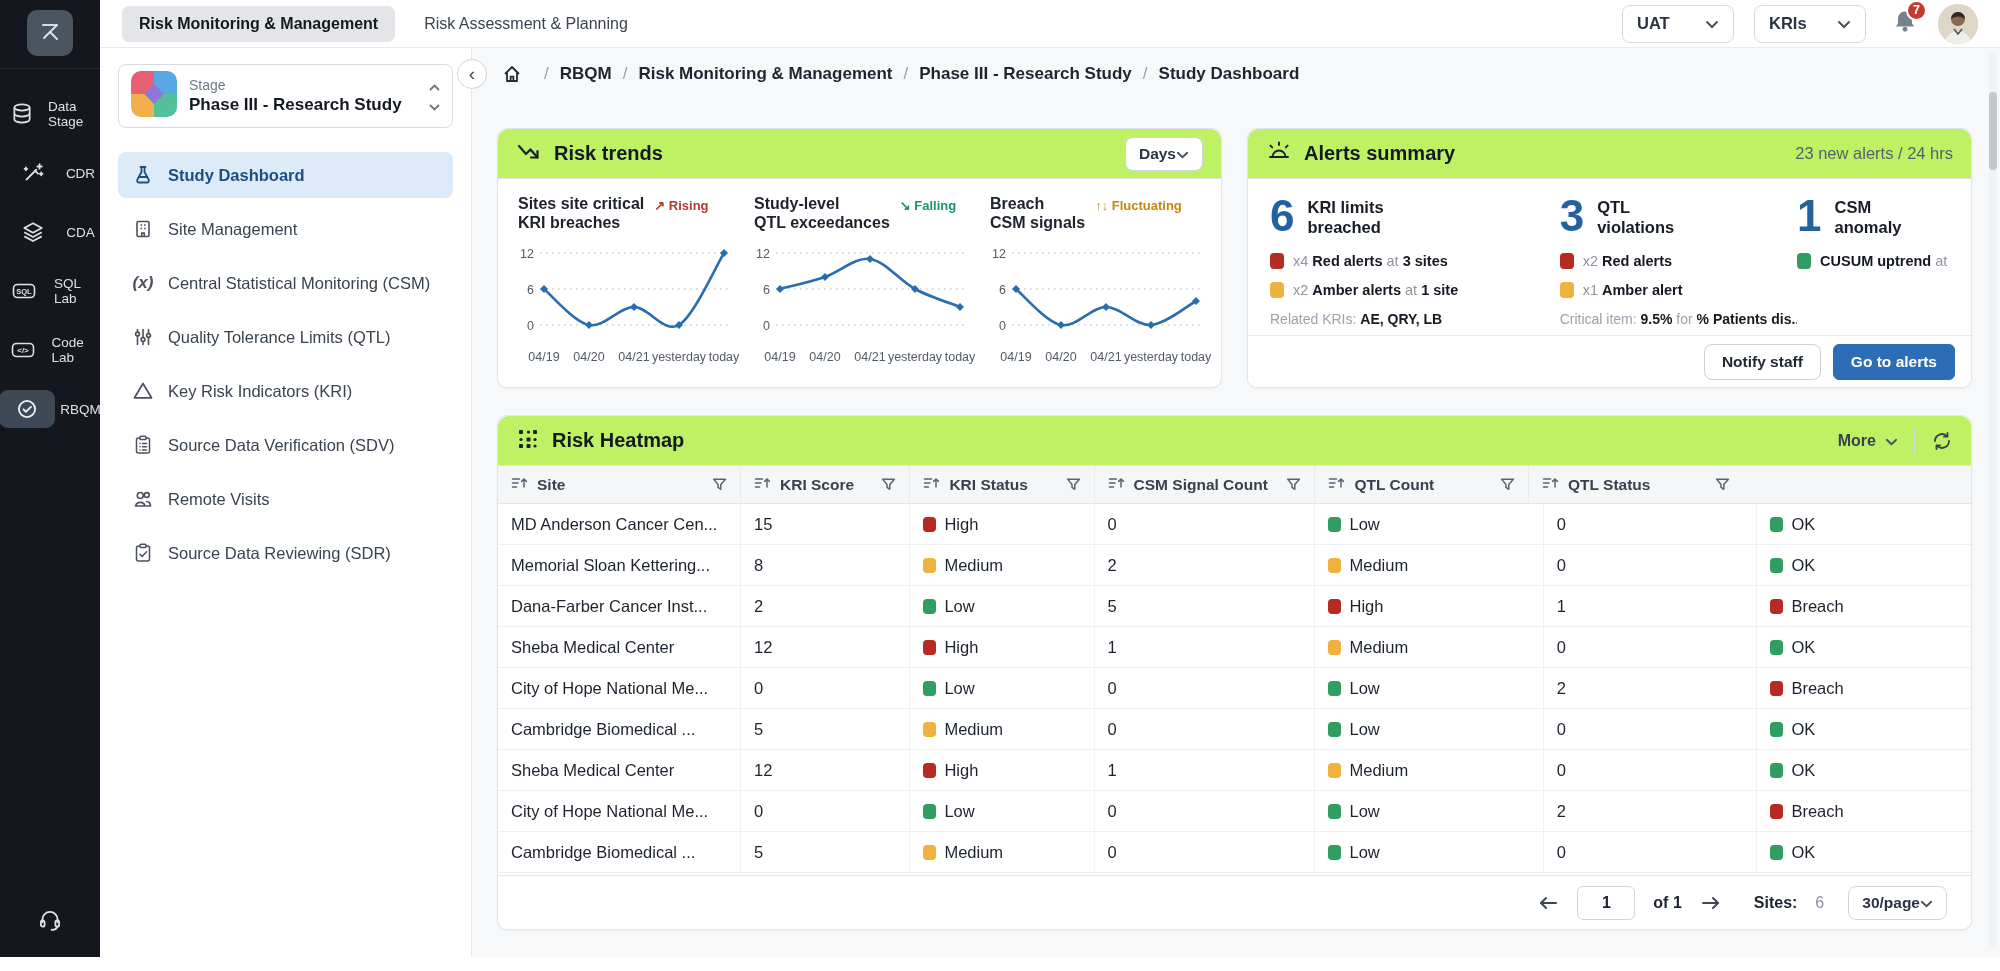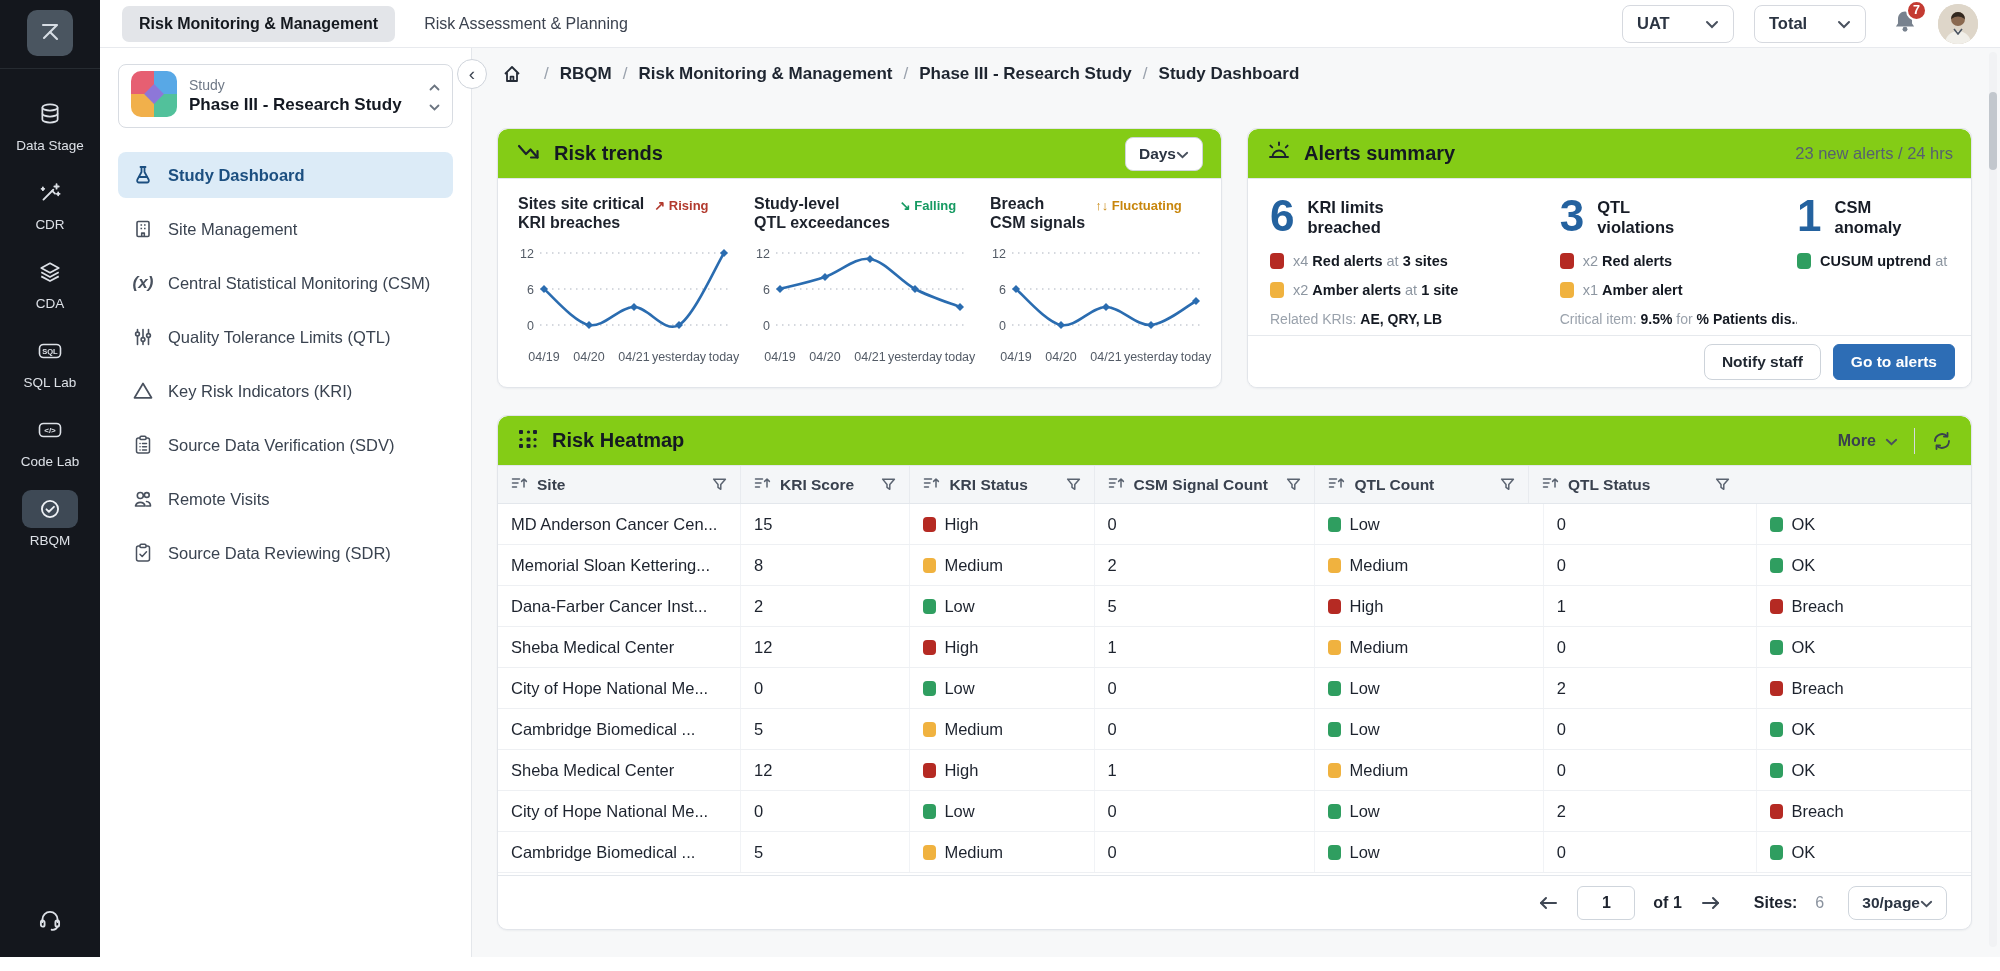--- a/index.html
+++ b/index.html
@@ -4,21 +4,21 @@
 <style>
   * { margin:0; padding:0; box-sizing:border-box; }
   html,body { width:2000px; height:971px; }
   body { position:relative; background:#fff; font-family:"Liberation Sans",sans-serif; color:#1f2430; overflow:hidden; }
 
   
   .sidebar { position:absolute; left:0; top:0; width:100px; height:957px; background:#14171d; display:flex; flex-direction:column; align-items:center; z-index:5; }
   .logo { width:46px; height:46px; margin-top:10px; border-radius:10px; background:#4a5560; display:flex; align-items:center; justify-content:center; cursor:pointer; }
   .side-sep { width:100px; height:1px; background:#262b31; margin-top:12px; }
   .side-items { margin-top:26px; display:flex; flex-direction:column; gap:21px; align-items:center; width:100%; }
-  .side-item { display:flex; flex-direction:column; align-items:center; gap:5px; color:#dde1e7; font-size:13.5px; font-weight:500; cursor:pointer; }
+  .side-item { display:flex; flex-direction:row; align-items:center; gap:5px; color:#dde1e7; font-size:13.5px; font-weight:500; cursor:pointer; }
   .side-item .ic { width:56px; height:38px; border-radius:9px; display:flex; align-items:center; justify-content:center; }
   .side-item.active .ic { background:#3e4955; }
   .headset-btn { position:absolute; bottom:20px; left:0; width:100px; display:flex; justify-content:center; cursor:pointer; }
 
   
   .topbar { position:absolute; left:100px; top:0; width:1900px; height:48px; background:#fff; border-bottom:1px solid #e8eaee; display:flex; align-items:center; padding:0 22px; z-index:4; }
   .tab { font-size:16px; padding:9px 17px; border-radius:7px; color:#3c4350; font-weight:500; cursor:pointer; white-space:nowrap; }
   .tab.active { background:#e3e5e9; color:#15191f; font-weight:bold; }
   .tab + .tab { margin-left:12px; }
   .topbar-right { margin-left:auto; display:flex; align-items:center; gap:20px; }
@@ -41,21 +41,21 @@
 
   
   .content { position:absolute; left:472px; top:48px; width:1528px; height:909px; background:#f7f8f9; z-index:3; }
   .back-btn { position:absolute; left:-15px; top:11px; width:30px; height:30px; border-radius:50%; background:#fff; border:1px solid #cfd4db; display:flex; align-items:center; justify-content:center; color:#3f4754; font-size:19px; cursor:pointer; z-index:6; }
   .breadcrumb { position:absolute; left:0; top:8px; height:36px; display:flex; align-items:center; padding-left:30px; font-size:17px; font-weight:600; color:#1e2530; }
   .crumb { cursor:pointer; white-space:nowrap; }
   .crumb-sep { color:#9aa2ad; font-weight:400; padding:0 11px; }
   .home { margin-right:11px; display:flex; cursor:pointer; }
 
   .card { background:#fff; border:1px solid #e2e5ea; border-radius:10px; box-shadow:0 1px 2px rgba(20,30,50,.05); }
-  .card-head { height:50px; background:#84cc16; border-bottom:1px solid #e2e6ec; display:flex; align-items:center; padding:0 18px; gap:12px; border-radius:10px 10px 0 0; }
+  .card-head { height:50px; background:#bef264; border-bottom:1px solid #e2e6ec; display:flex; align-items:center; padding:0 18px; gap:12px; border-radius:10px 10px 0 0; }
   .card-title { font-size:20px; font-weight:bold; color:#141922; white-space:nowrap; }
 
   .cards-row { position:absolute; left:25px; top:80px; width:1475px; display:flex; gap:25px; }
   .trends-card, .alerts-card { width:725px; height:260px; position:relative; overflow:hidden; }
 
   .mini-select { margin-left:auto; height:34px; border:1px solid #cfd5dc; border-radius:8px; background:#fff; display:flex; align-items:center; padding:0 13px; font-size:15.5px; font-weight:600; color:#2b3442; cursor:pointer; }
 
   .trends-body { display:flex; padding:16px 20px 0; gap:24px; }
   .tcol { width:221px; }
   .tlabel-row { display:flex; align-items:flex-start; gap:10px; }
@@ -197,21 +197,21 @@
   <div class="tab active">Risk Monitoring &amp; Management</div>
   <div class="tab">Risk Assessment &amp; Planning</div>
   <div class="topbar-right">
     <div class="select">
       <span>UAT</span>
       <span><svg width="14" height="9" viewBox="0 0 14 9" fill="none" stroke="#49515e" stroke-width="2" stroke-linecap="round">
             <path d="M2 2 L7 7 L12 2"></path>
           </svg></span>
     </div>
     <div class="select">
-      <span>Total</span>
+      <span>KRIs</span>
       <span><svg width="14" height="9" viewBox="0 0 14 9" fill="none" stroke="#49515e" stroke-width="2" stroke-linecap="round">
             <path d="M2 2 L7 7 L12 2"></path>
           </svg></span>
     </div>
     <div class="bell-wrap">
       <span>
         <svg width="26" height="26" viewBox="0 0 20 20">
             <path d="M10 2 C6.8 2 4.6 4.5 4.6 7.8 v3.3 L3 13.4 h14 L15.4 11.1 V7.8 C15.4 4.5 13.2 2 10 2 Z" fill="#78828e"></path>
             <circle cx="10" cy="15.6" r="1.9" fill="#78828e"></circle>
           </svg>
@@ -242,21 +242,21 @@
           <g clip-path="url(#rq)">
             <rect x="0" y="0" width="23" height="23" fill="#e65f72"></rect>
             <rect x="23" y="0" width="23" height="23" fill="#58a8e6"></rect>
             <rect x="0" y="23" width="23" height="23" fill="#f1b04b"></rect>
             <rect x="23" y="23" width="23" height="23" fill="#52c19b"></rect>
             <rect x="16" y="16" width="14" height="14" fill="#8d77d8" transform="rotate(45 23 23)"></rect>
           </g>
         </svg>
     </span>
     <div>
-      <div class="study-eyebrow">Study</div>
+      <div class="study-eyebrow">Stage</div>
       <div class="study-name">Phase III - Research Study</div>
     </div>
     <div class="study-chevrons">
       <span><svg width="11" height="7" viewBox="0 0 11 7" fill="none" stroke="#6b7480" stroke-width="1.8" stroke-linecap="round">
             <path d="M1.5 5.5 L5.5 1.5 L9.5 5.5"></path>
           </svg></span>
       <span><svg width="11" height="7" viewBox="0 0 11 7" fill="none" stroke="#6b7480" stroke-width="1.8" stroke-linecap="round">
             <path d="M1.5 1.5 L5.5 5.5 L9.5 1.5"></path>
           </svg></span>
     </div>

